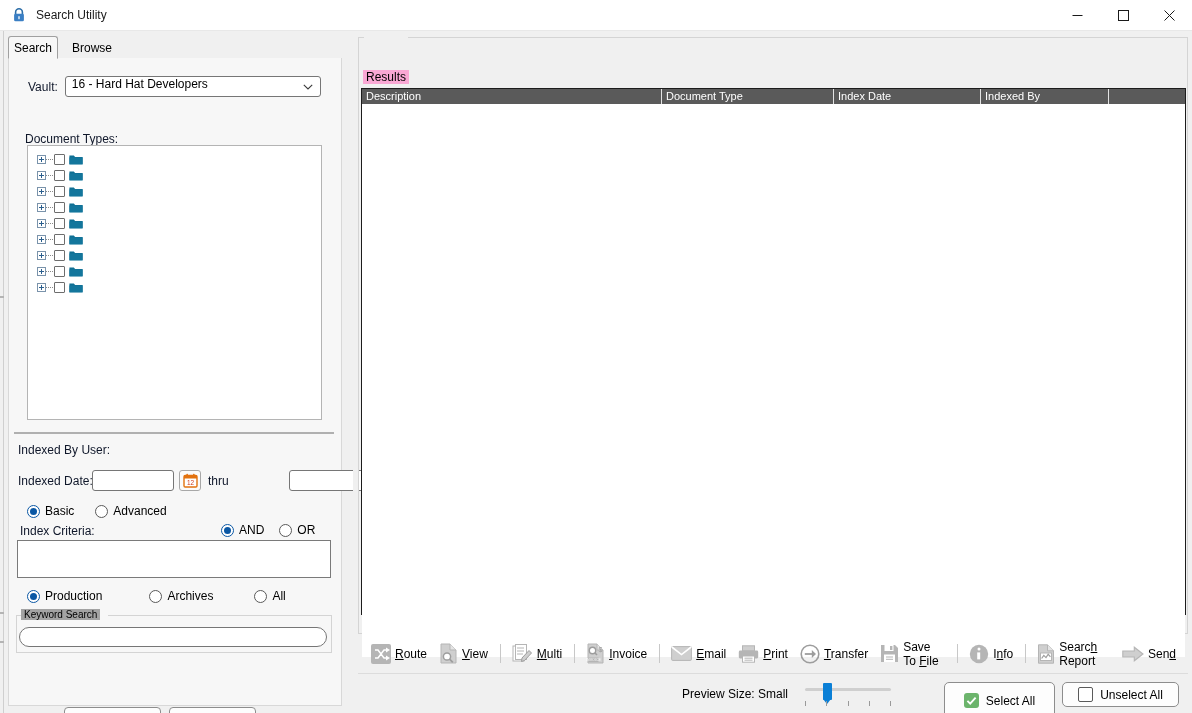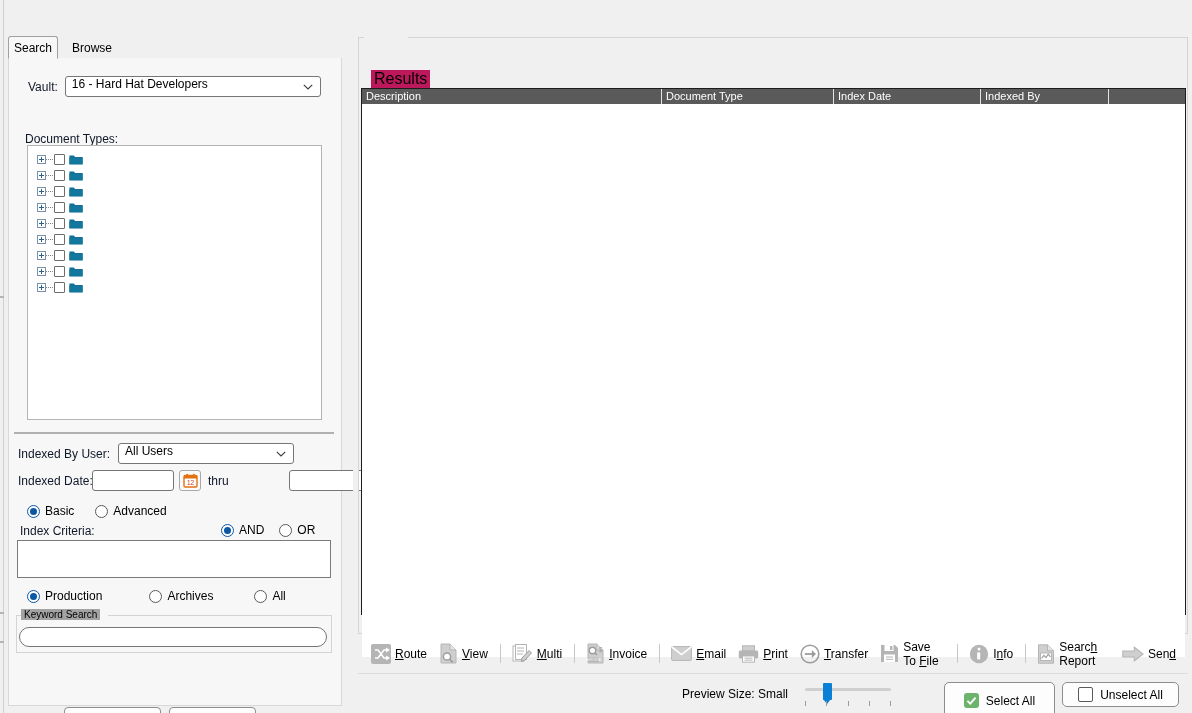--- a/index.html
+++ b/index.html
@@ -251,22 +251,22 @@
   }
   .results-group::before {
     content: ''; position: absolute; left: -1px; top: 0; width: 6px;
     border-top: 1px solid #d4d4d4;
   }
   .results-group::after {
     content: ''; position: absolute; left: 49px; right: -1px; top: 0;
     border-top: 1px solid #d4d4d4;
   }
   .results-legend {
-    position: absolute; left: 13px; top: 39px;
-    background: #be185d; padding: 0 3px; font-size: 16px;
+    position: absolute; left: 5px; top: 39px;
+    background: #f9a8d4; padding: 0 3px; font-size: 12px;
   }
   .grid {
     position: absolute; left: 3px; top: 57px; width: 825px; height: 527px;
     background: #fff; border: 1px solid #1c1c1c;
   }
   .grid-header {
     display: flex; height: 15px; background: #5a5a5a;
   }
   .gh-cell {
     height: 15px; line-height: 15px;
@@ -345,20 +345,46 @@
 </head>
 <body>
 
 <div id="app">
 
   <div class="bg-sliver"></div>
   <div class="bg-sliver-b"></div>
   <div class="bg-sliver-c"></div>
   <div class="bg-sliver-d"></div>
 
+  <div class="titlebar">
+    <svg class="title-lock" viewBox="0 0 16 16">
+      <path d="M4.6 7V5.2a3.4 3.4 0 0 1 6.8 0V7" fill="none" stroke="#2d6ea8" stroke-width="1.6"></path>
+      <rect x="3.1" y="6.8" width="9.8" height="7.4" rx="1.3" fill="#3b7fc4"></rect>
+      <rect x="7.2" y="9.1" width="1.6" height="3.3" rx="0.8" fill="#dce9f6"></rect>
+    </svg>
+    <span class="title-text">Search Utility</span>
+    <div class="win-btns">
+      <div class="win-btn">
+        <svg width="11" height="11" viewBox="0 0 11 11">
+          <line x1="0.5" y1="5.5" x2="10.5" y2="5.5" stroke="#1a1a1a" stroke-width="1"></line>
+        </svg>
+      </div>
+      <div class="win-btn">
+        <svg width="11" height="11" viewBox="0 0 11 11">
+          <rect x="0.5" y="0.5" width="10" height="10" fill="none" stroke="#1a1a1a" stroke-width="1"></rect>
+        </svg>
+      </div>
+      <div class="win-btn">
+        <svg width="11" height="11" viewBox="0 0 11 11">
+          <line x1="0.5" y1="0.5" x2="10.5" y2="10.5" stroke="#1a1a1a" stroke-width="1"></line>
+          <line x1="10.5" y1="0.5" x2="0.5" y2="10.5" stroke="#1a1a1a" stroke-width="1"></line>
+        </svg>
+      </div>
+    </div>
+  </div>
 
   <div class="win-body">
 
     <div class="left-panel">
 
       <div class="tabstrip">
         <div class="tab-underline"></div>
         <div class="tab tab-active">
           <span>Search</span>
         </div>
@@ -472,26 +498,20 @@
               </svg>
               <span class="tree-label"></span>
             </div>
           </div>
       </div>
 
       <div class="hsep"></div>
 
       <div class="idxuser-row">
         <span class="lbl">Indexed By User:</span>
-        <div class="combo combo-user">
-          <span>All Users</span>
-          <svg class="caret" width="10" height="6" viewBox="0 0 10 6">
-            <polyline points="0.8,0.8 5,5 9.2,0.8" fill="none" stroke="#3a3a3a" stroke-width="1.1"></polyline>
-          </svg>
-        </div>
       </div>
 
       <div class="idxdate-row">
         <span class="lbl">Indexed Date:</span>
         <input class="date-input" type="text" style="padding: 0px 4px; font-size: 12px; font-family: &quot;Liberation Sans&quot;, sans-serif;" placeholder="">
         <div class="cal-btn">
           <svg width="15" height="15" viewBox="0 0 15 15">
             <rect x="1" y="2.5" width="13" height="11.5" rx="1.2" fill="#fff" stroke="#e2720f" stroke-width="1.4"></rect>
             <rect x="1" y="2.5" width="13" height="3" fill="#e2720f"></rect>
             <rect x="3.4" y="0.7" width="1.6" height="3" rx="0.7" fill="#e2720f"></rect>

